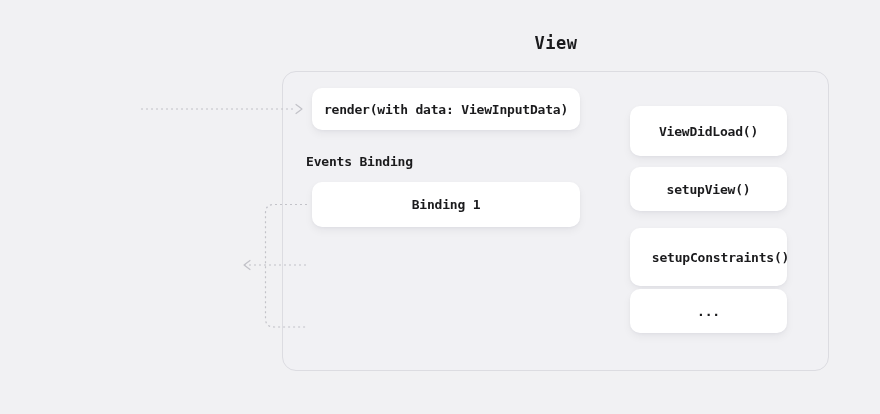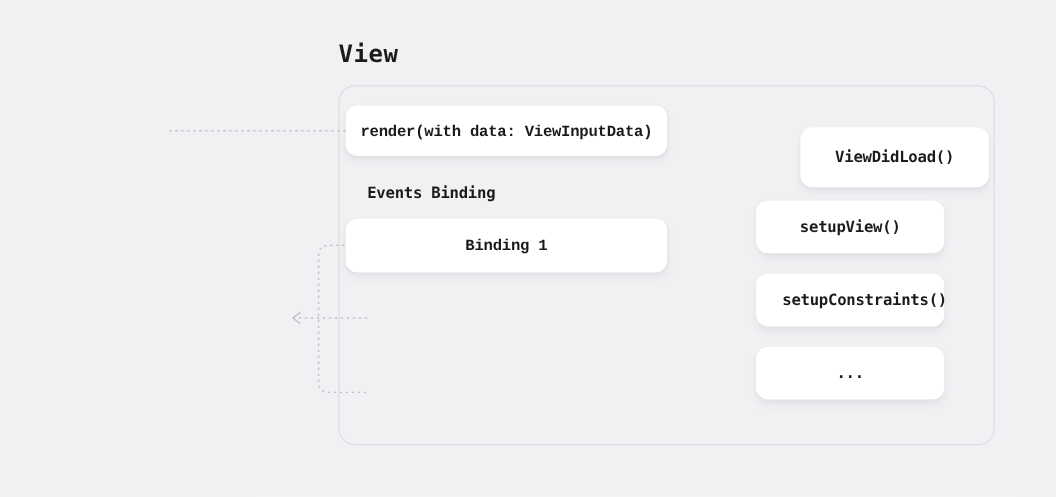--- a/index.html
+++ b/index.html
@@ -10,22 +10,22 @@
   .stage {
     position: relative;
     width: 880px; height: 414px;
     background: #f1f1f3;
     overflow: hidden;
     color: #1b1b1d;
   }
   .diagram-title {
     position: absolute;
     left: 282px; top: 33px; width: 548px;
-    text-align: left;
-    font-size: 20px; font-weight: bold;
+    text-align: center;
+    font-size: 17px; font-weight: bold;
     letter-spacing: 0.5px;
   }
   .view-container {
     position: absolute;
     left: 282px; top: 71px;
     width: 547px; height: 300px;
     border: 1px solid #dcdce1;
     border-radius: 14px;
     background: #f1f1f4;
   }
@@ -40,29 +40,29 @@
   .node {
     position: absolute;
     background: #ffffff;
     border-radius: 10px;
     box-shadow: 0 4px 8px rgba(20, 20, 45, 0.05), 0 1px 3px rgba(20, 20, 45, 0.04);
     display: flex; align-items: center; justify-content: center;
     font-size: 13px; font-weight: bold;
     letter-spacing: -0.2px;
     white-space: nowrap;
   }
-  .col-left { left: 288px; width: 268px; font-family: Liberation Mono, monospace; }
+  .col-left { left: 312px; width: 268px; }
   .col-right { left: 630px; width: 157px; }
   .node.render-box { top: 88px; height: 42px; }
   .node.binding-1 { top: 182px; height: 45px; }
   .node.binding-2 { top: 243px; height: 44px; }
   .node.binding-3 { top: 305px; height: 44px; }
-  .node.lifecycle-0 { top: 106px; height: 50px; margin-left: 37px; }
+  .node.lifecycle-0 { top: 106px; height: 50px; }
   .node.lifecycle-1 { top: 167px; height: 44px; }
-  .node.lifecycle-2 { top: 228px; height: 44px; padding-left: 24px; }
+  .node.lifecycle-2 { top: 228px; height: 58px; padding-left: 24px; }
   .node.lifecycle-3 { top: 289px; height: 44px; }
   .section-heading {
     position: absolute;
     left: 306px; top: 154px; width: 268px;
     text-align: left;
     font-size: 13px; font-weight: bold;
     letter-spacing: -0.2px;
   }
   svg.connectors {
     position: absolute;

